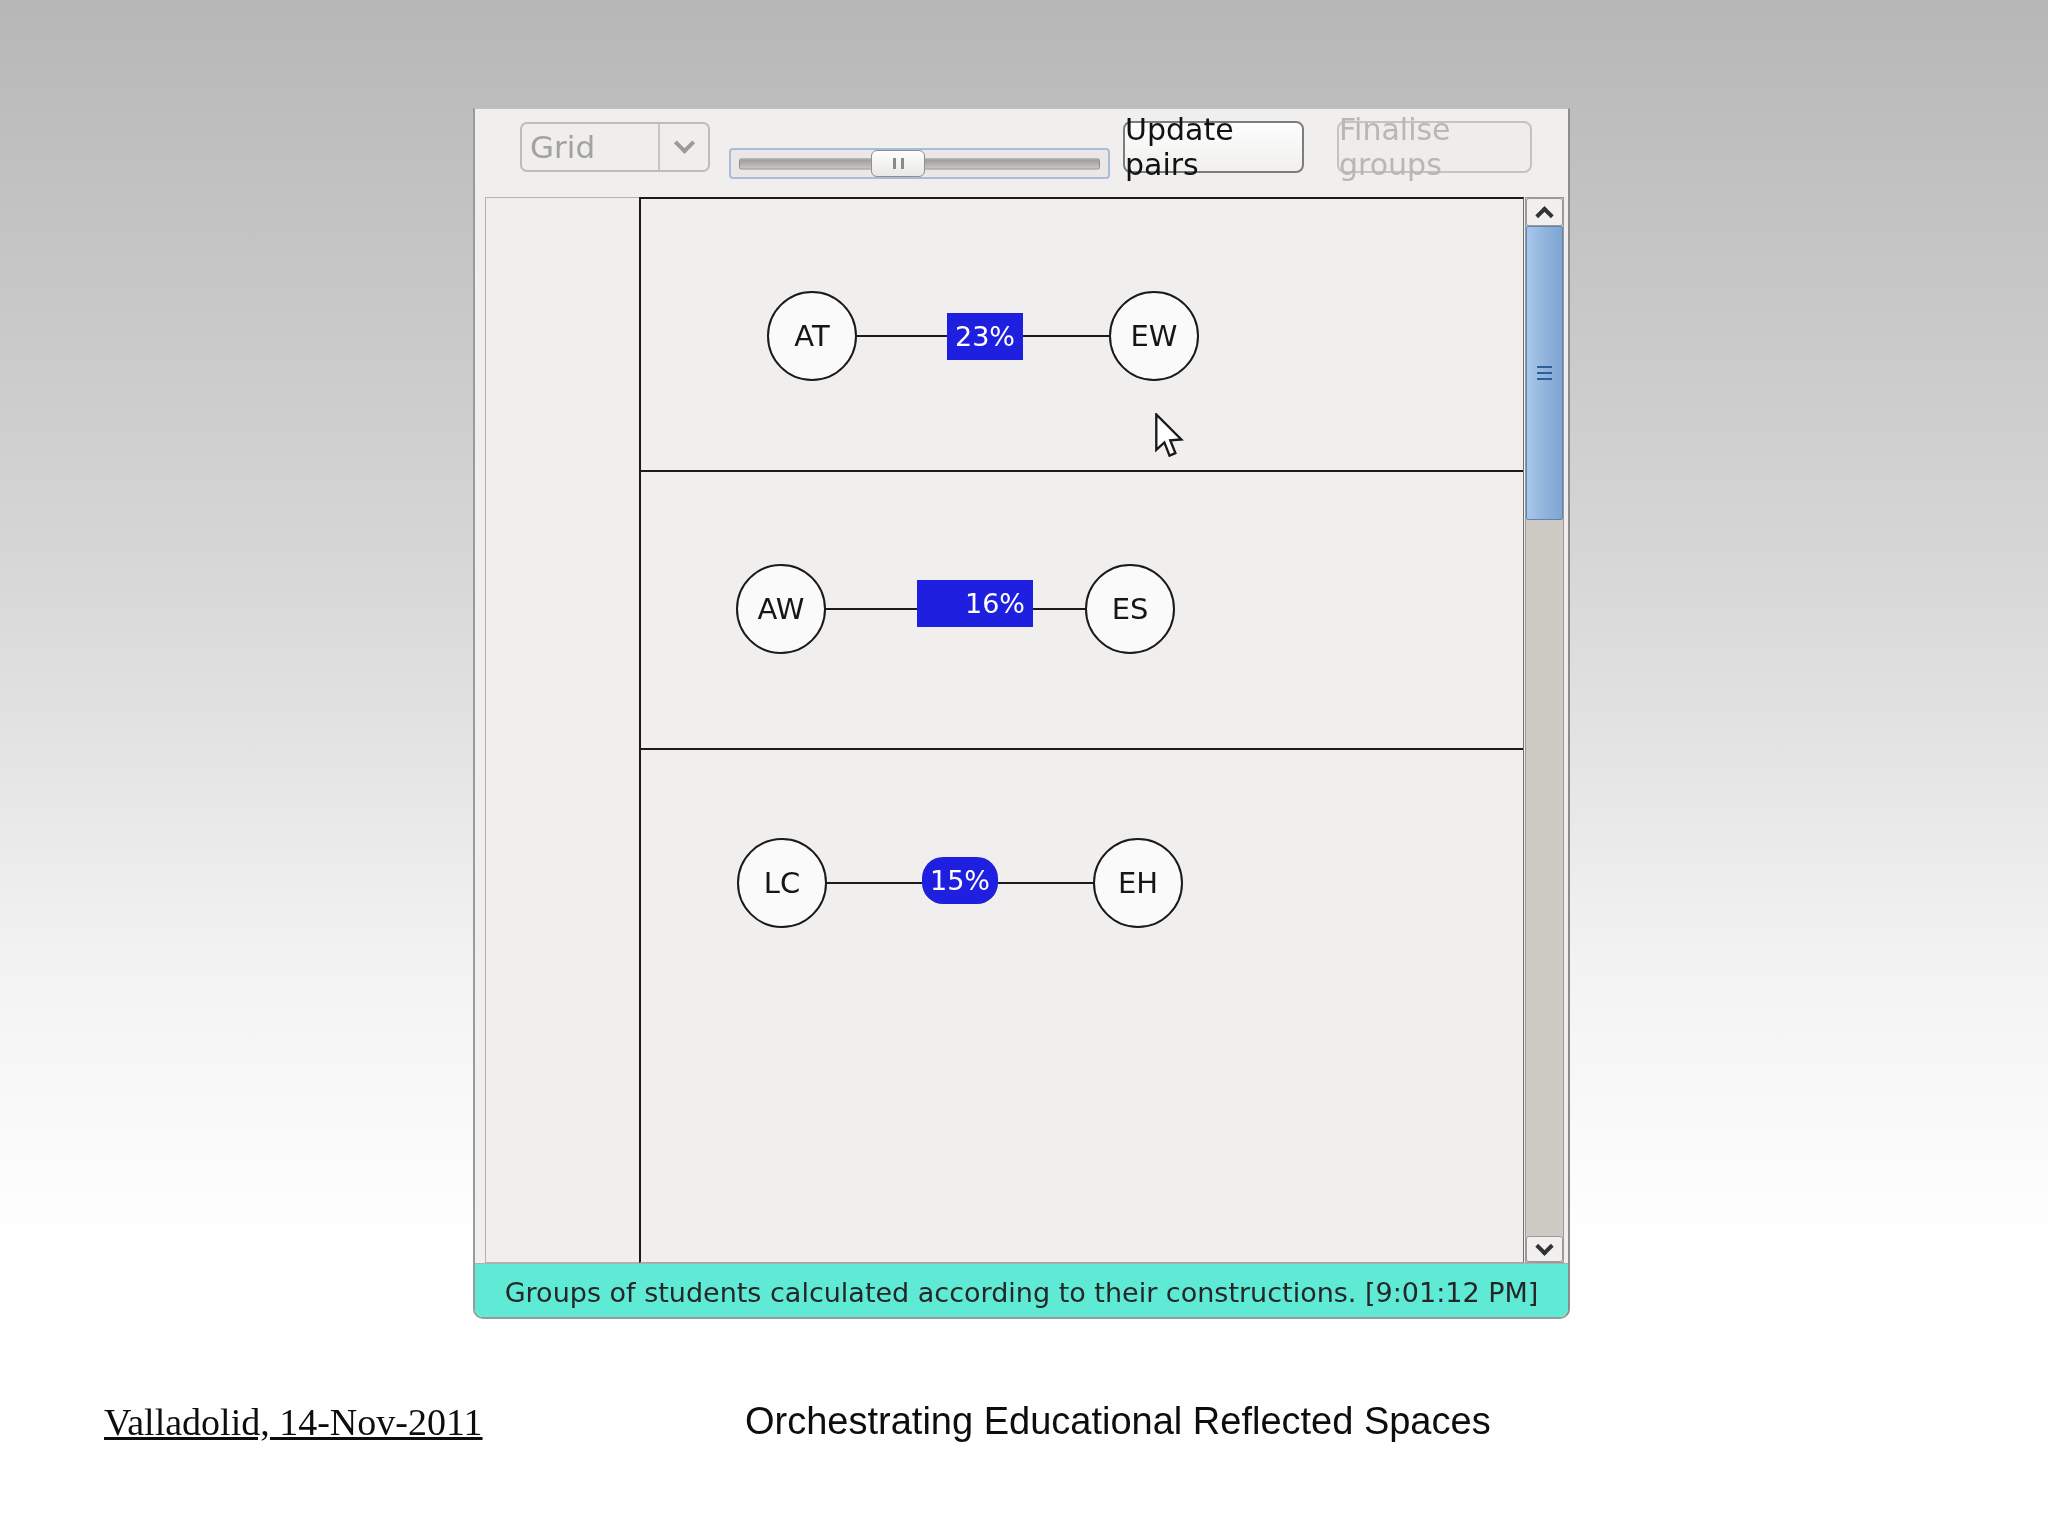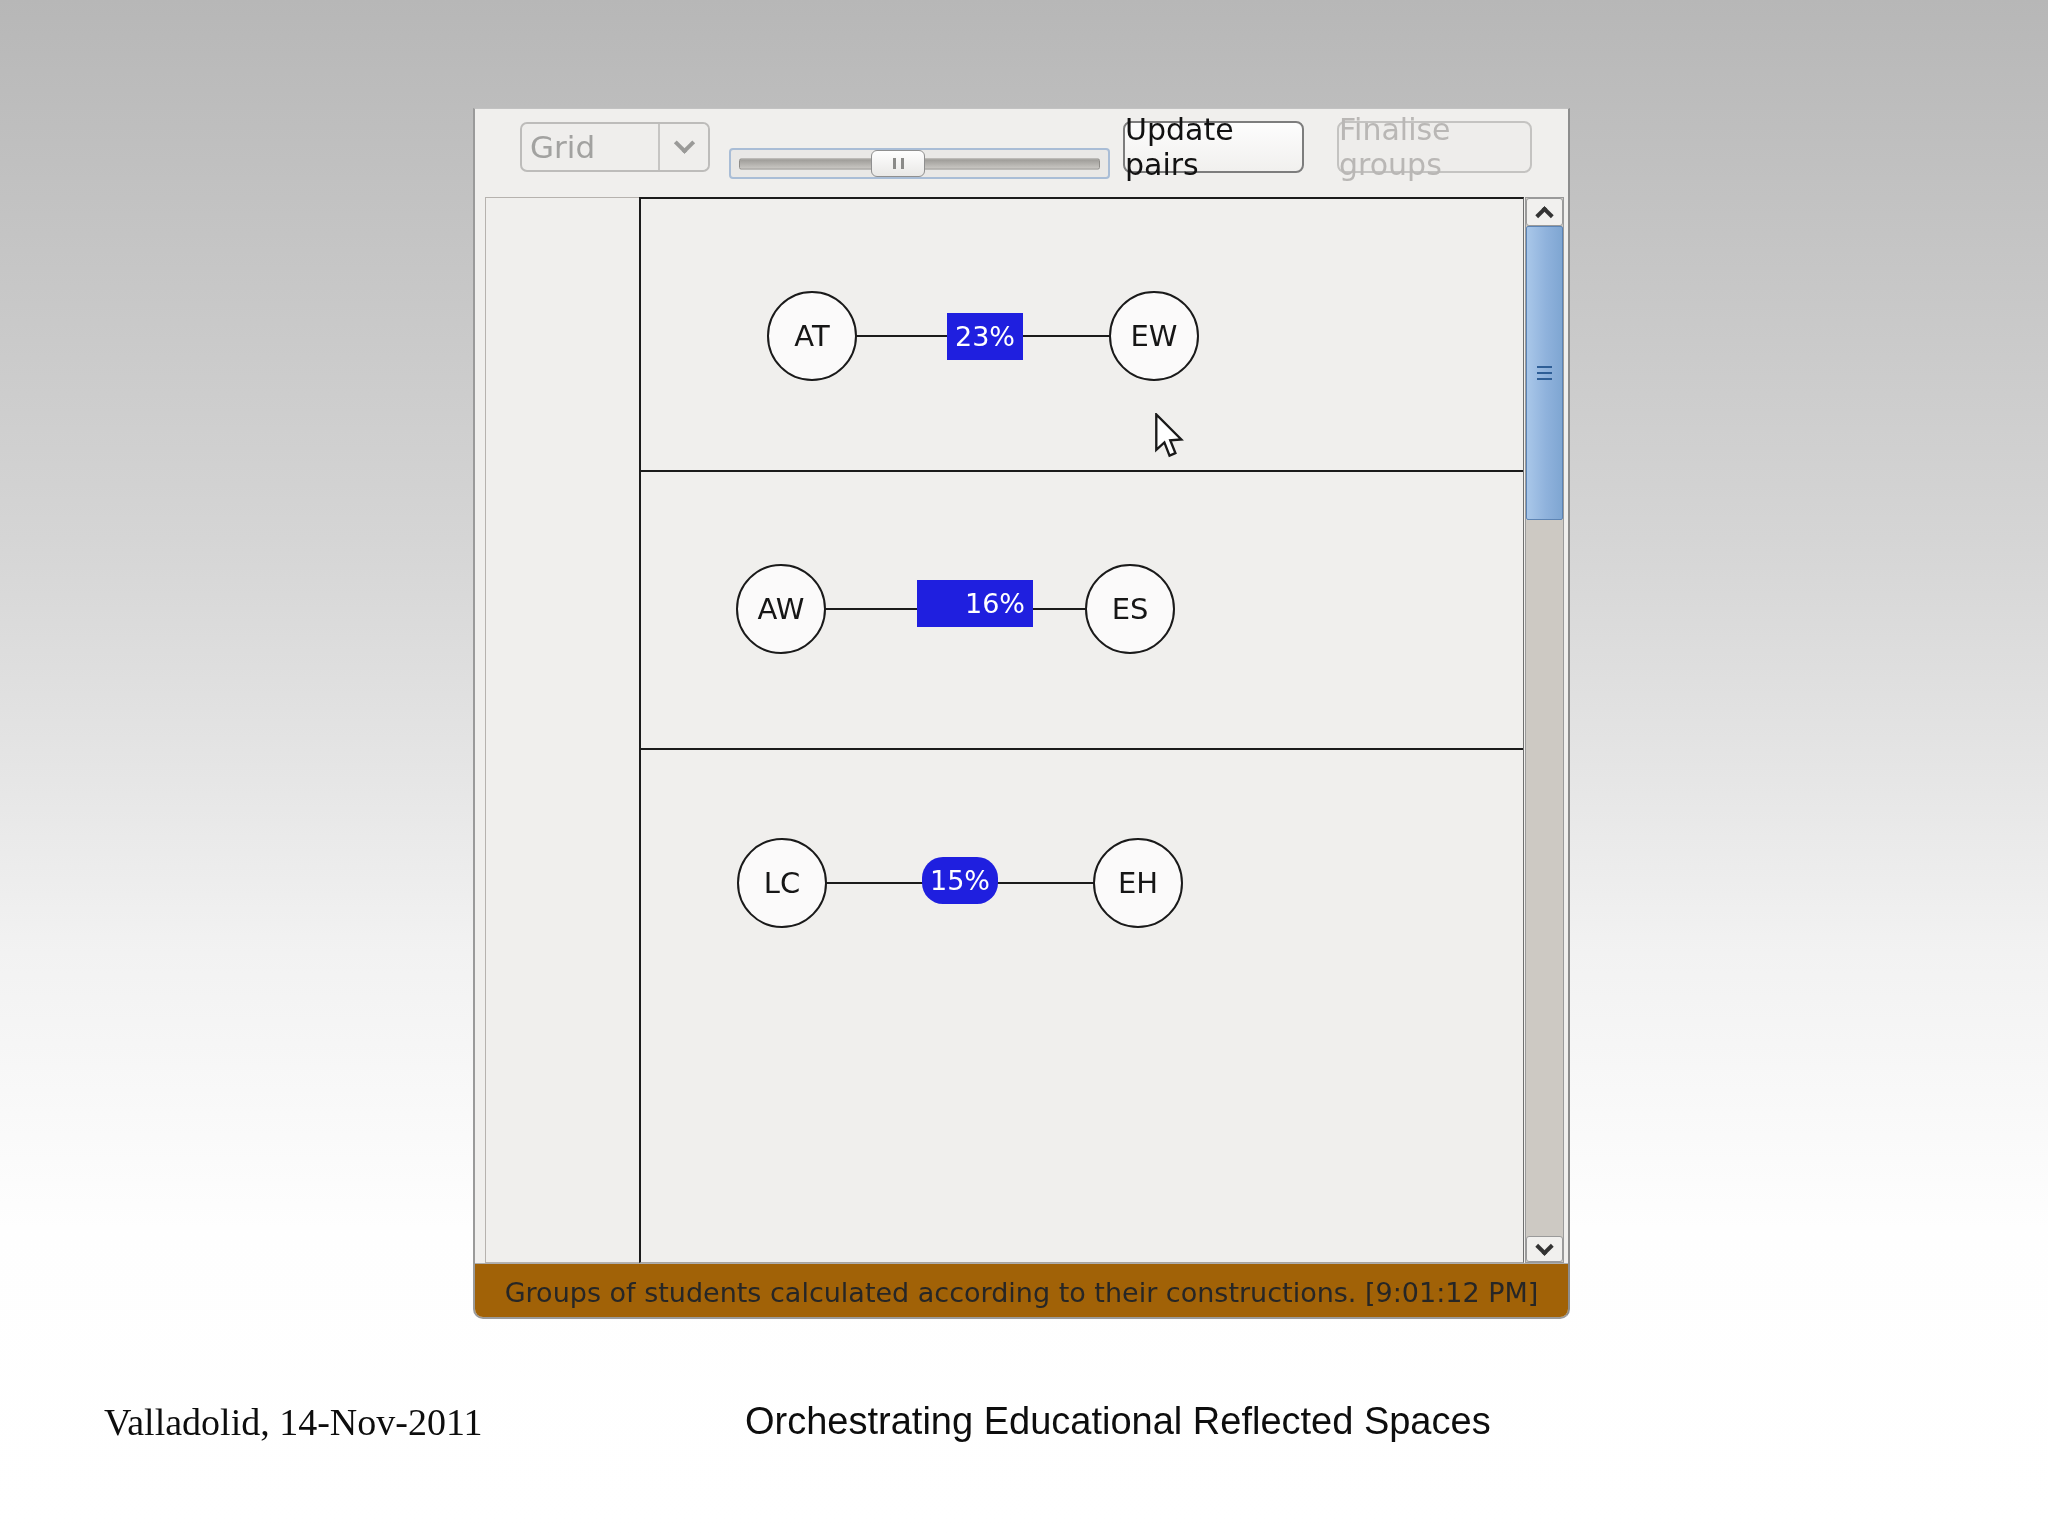--- a/index.html
+++ b/index.html
@@ -101,27 +101,27 @@
   .scroll-thumb{
     position:absolute;left:0;top:28px;width:37px;height:294px;box-sizing:border-box;
     background:linear-gradient(90deg,#a9c7e9 0%,#8fb2dc 55%,#7fa6d2 100%);
     border:1px solid #5d84b4;border-radius:2px;
     display:flex;flex-direction:column;align-items:center;justify-content:center;gap:4px;
   }
   .grip-line{width:15px;height:2px;background:#2e5e96;}
   
   .status-bar{
     position:absolute;left:0;top:1154px;width:100%;height:57px;box-sizing:border-box;
-    border-top:1px solid #aeaeae;background:#a16207;display:flex;align-items:center;justify-content:center;
+    border-top:1px solid #aeaeae;background:#5eead4;display:flex;align-items:center;justify-content:center;
     font-size:27px;color:#262626;
   }
   
   .footer-date{
     position:absolute;left:104px;top:1400px;font-family:"Liberation Serif",serif;
-    font-size:38px;color:#0d0d0d;
+    font-size:38px;color:#0d0d0d;text-decoration:underline;
   }
   .footer-title{
     position:absolute;left:703px;top:1400px;font-family:Liberation Sans, sans-serif;
     font-size:38px;color:#0d0d0d;margin-left:42px;
   }
   
   .cursor{position:absolute;left:1153px;top:413px;z-index:10;}
 </style>
 </head>
 <body>

